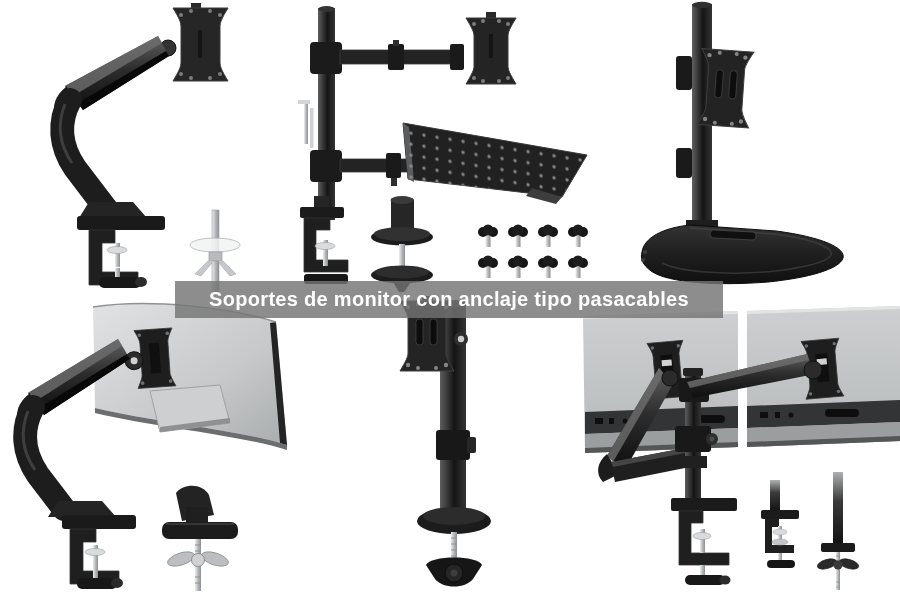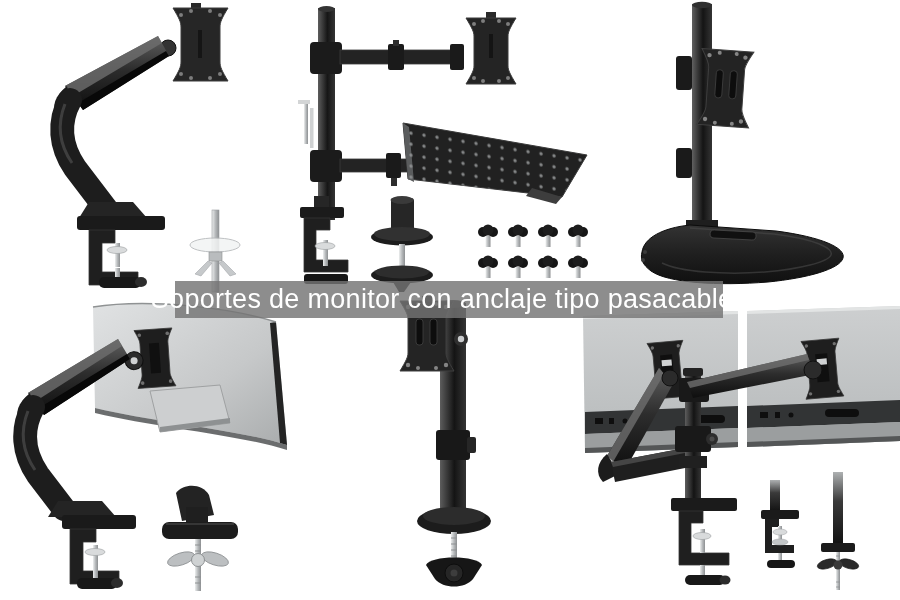--- a/index.html
+++ b/index.html
@@ -10,21 +10,21 @@
   }
   .product{position:absolute;}
   .product svg{display:block;}
   #banner{
     position:absolute;left:175px;top:281px;width:548px;height:37px;
     background:rgba(116,116,116,0.82);
     display:flex;align-items:center;justify-content:center;
     z-index:10;
   }
   #banner span{
-    color:#ffffff;font-size:27px;font-weight:400;letter-spacing:0.3px;
+    color:#ffffff;font-size:20px;font-weight:700;letter-spacing:0.3px;
     white-space:nowrap;
   }
 </style>
 </head>
 <body>
 
 <div class="product" style="left:15px;top:0px" aria-label="gas spring monitor arm with desk clamp and silver grommet pole">
 <svg width="245" height="298" viewBox="0 0 245 298">
   <defs>
     <linearGradient id="p1arm" x1="0" y1="0" x2="0" y2="1">

